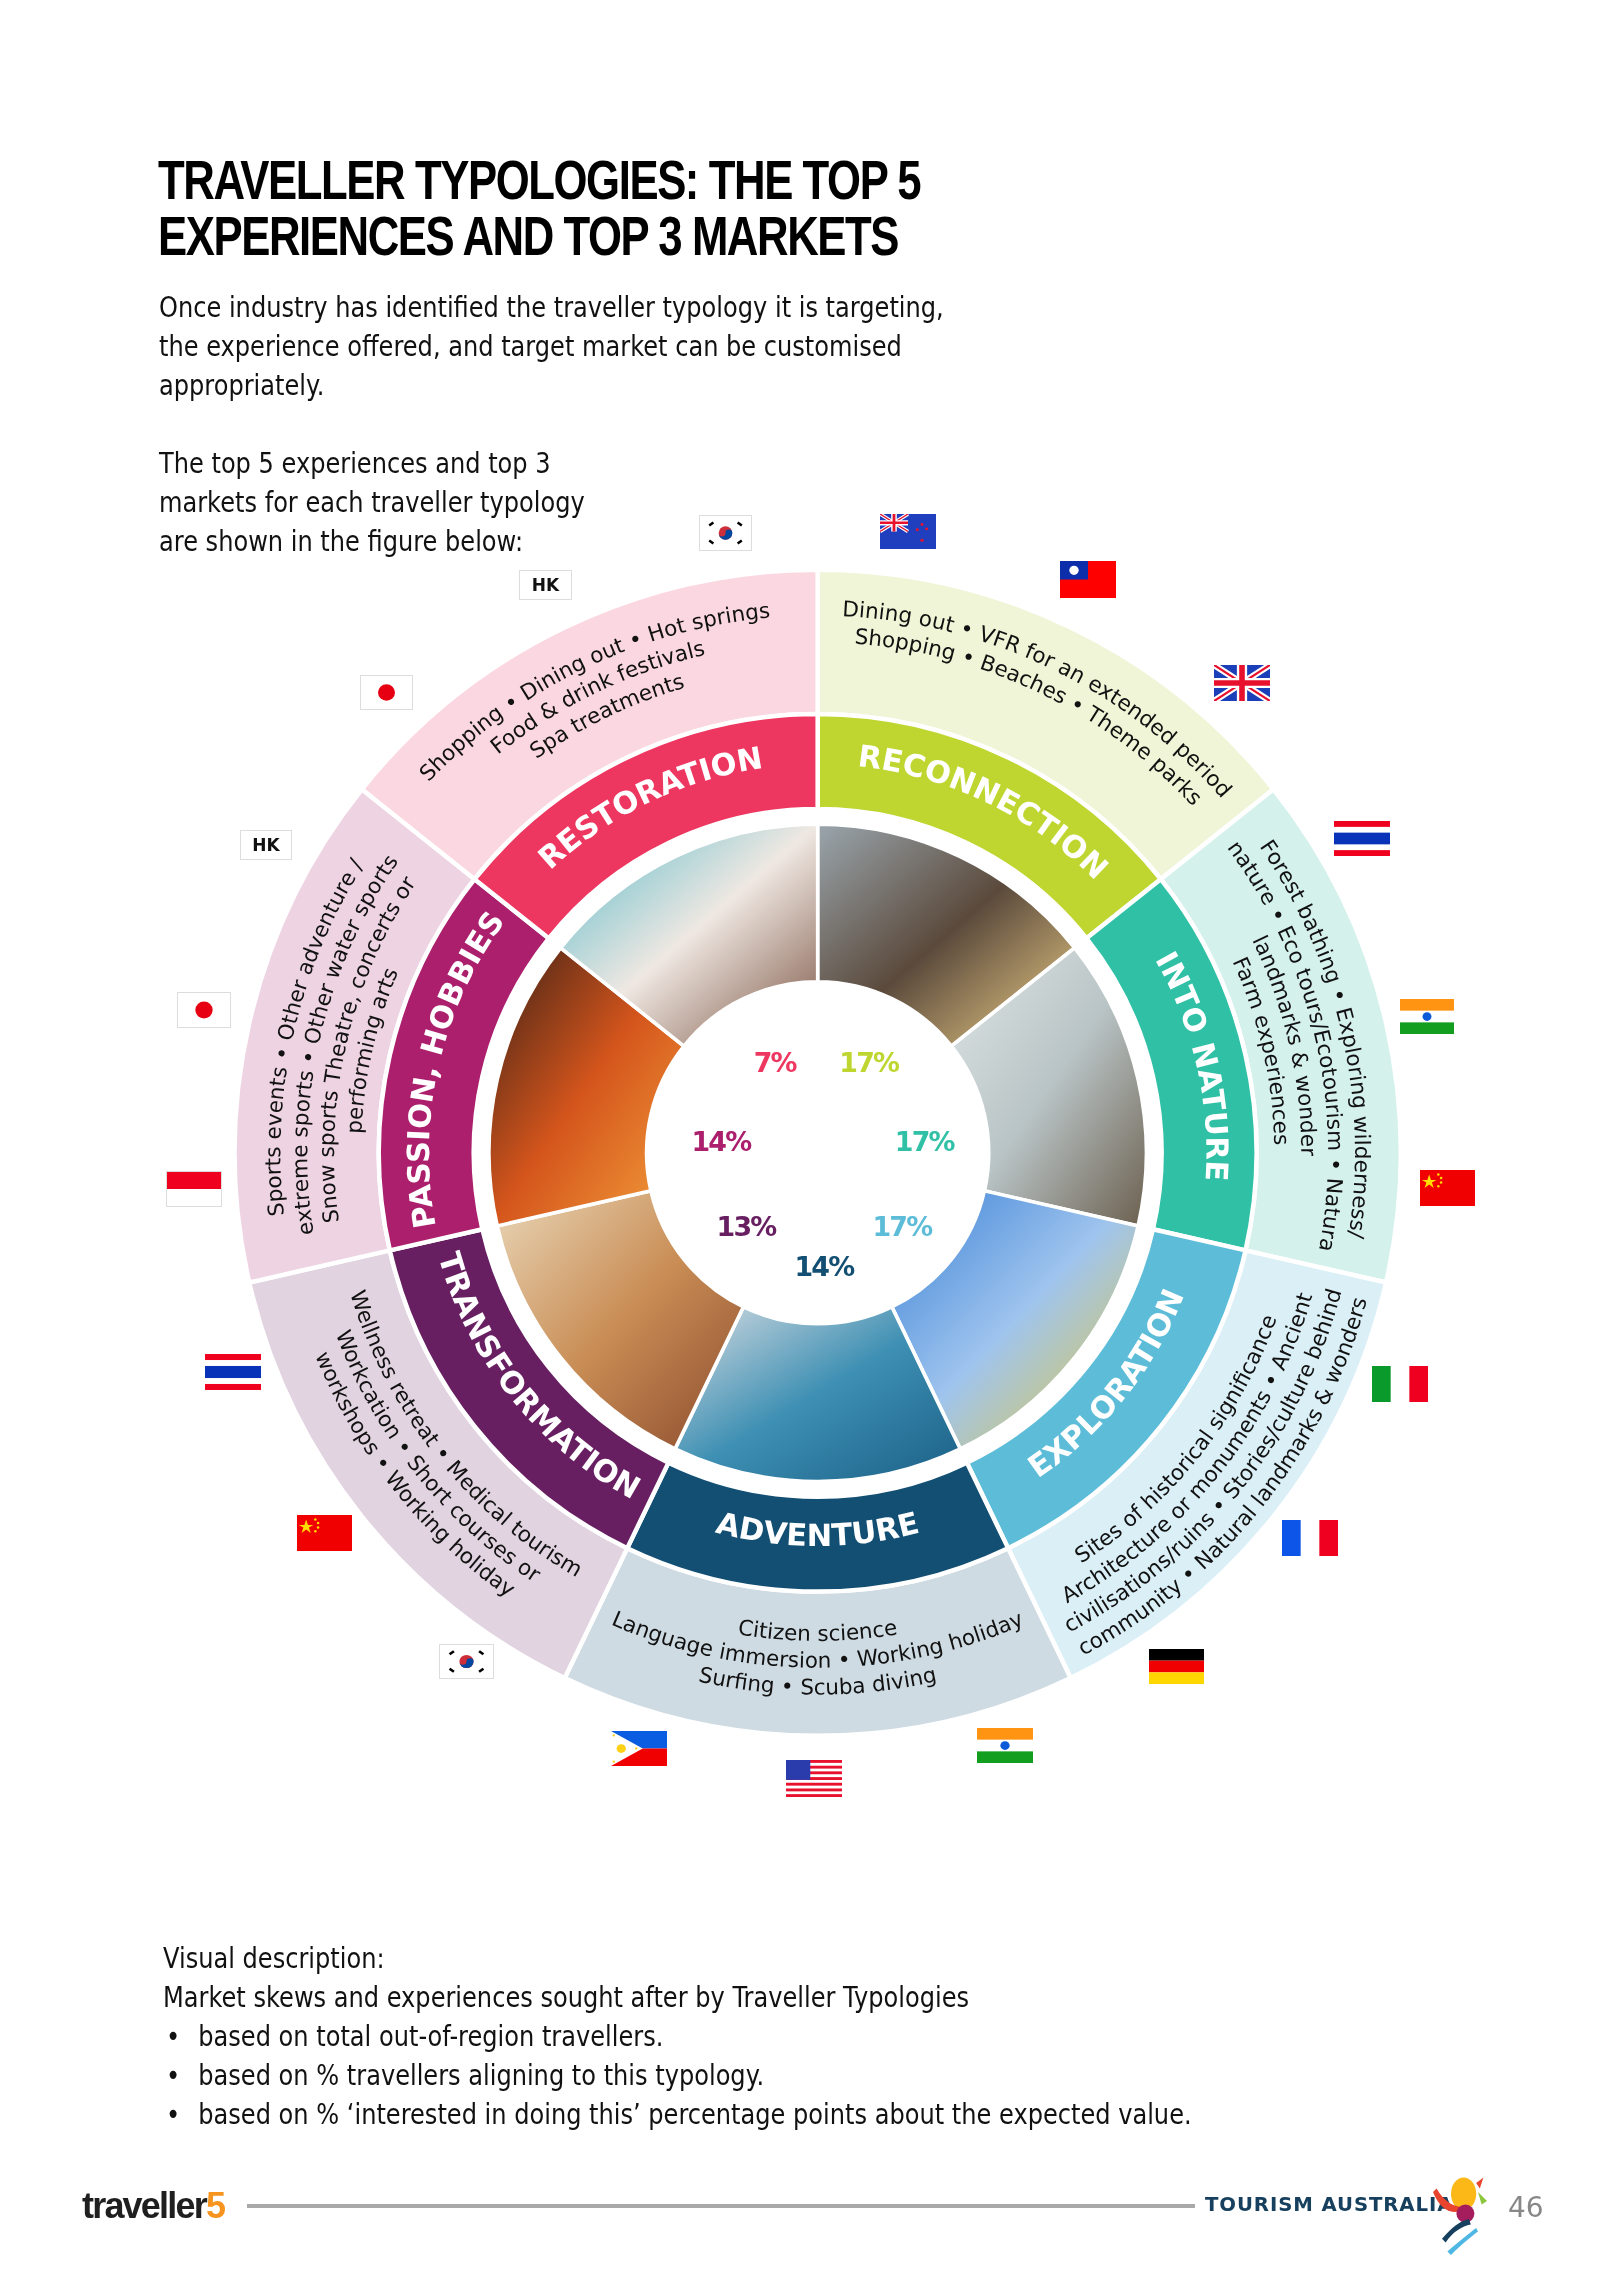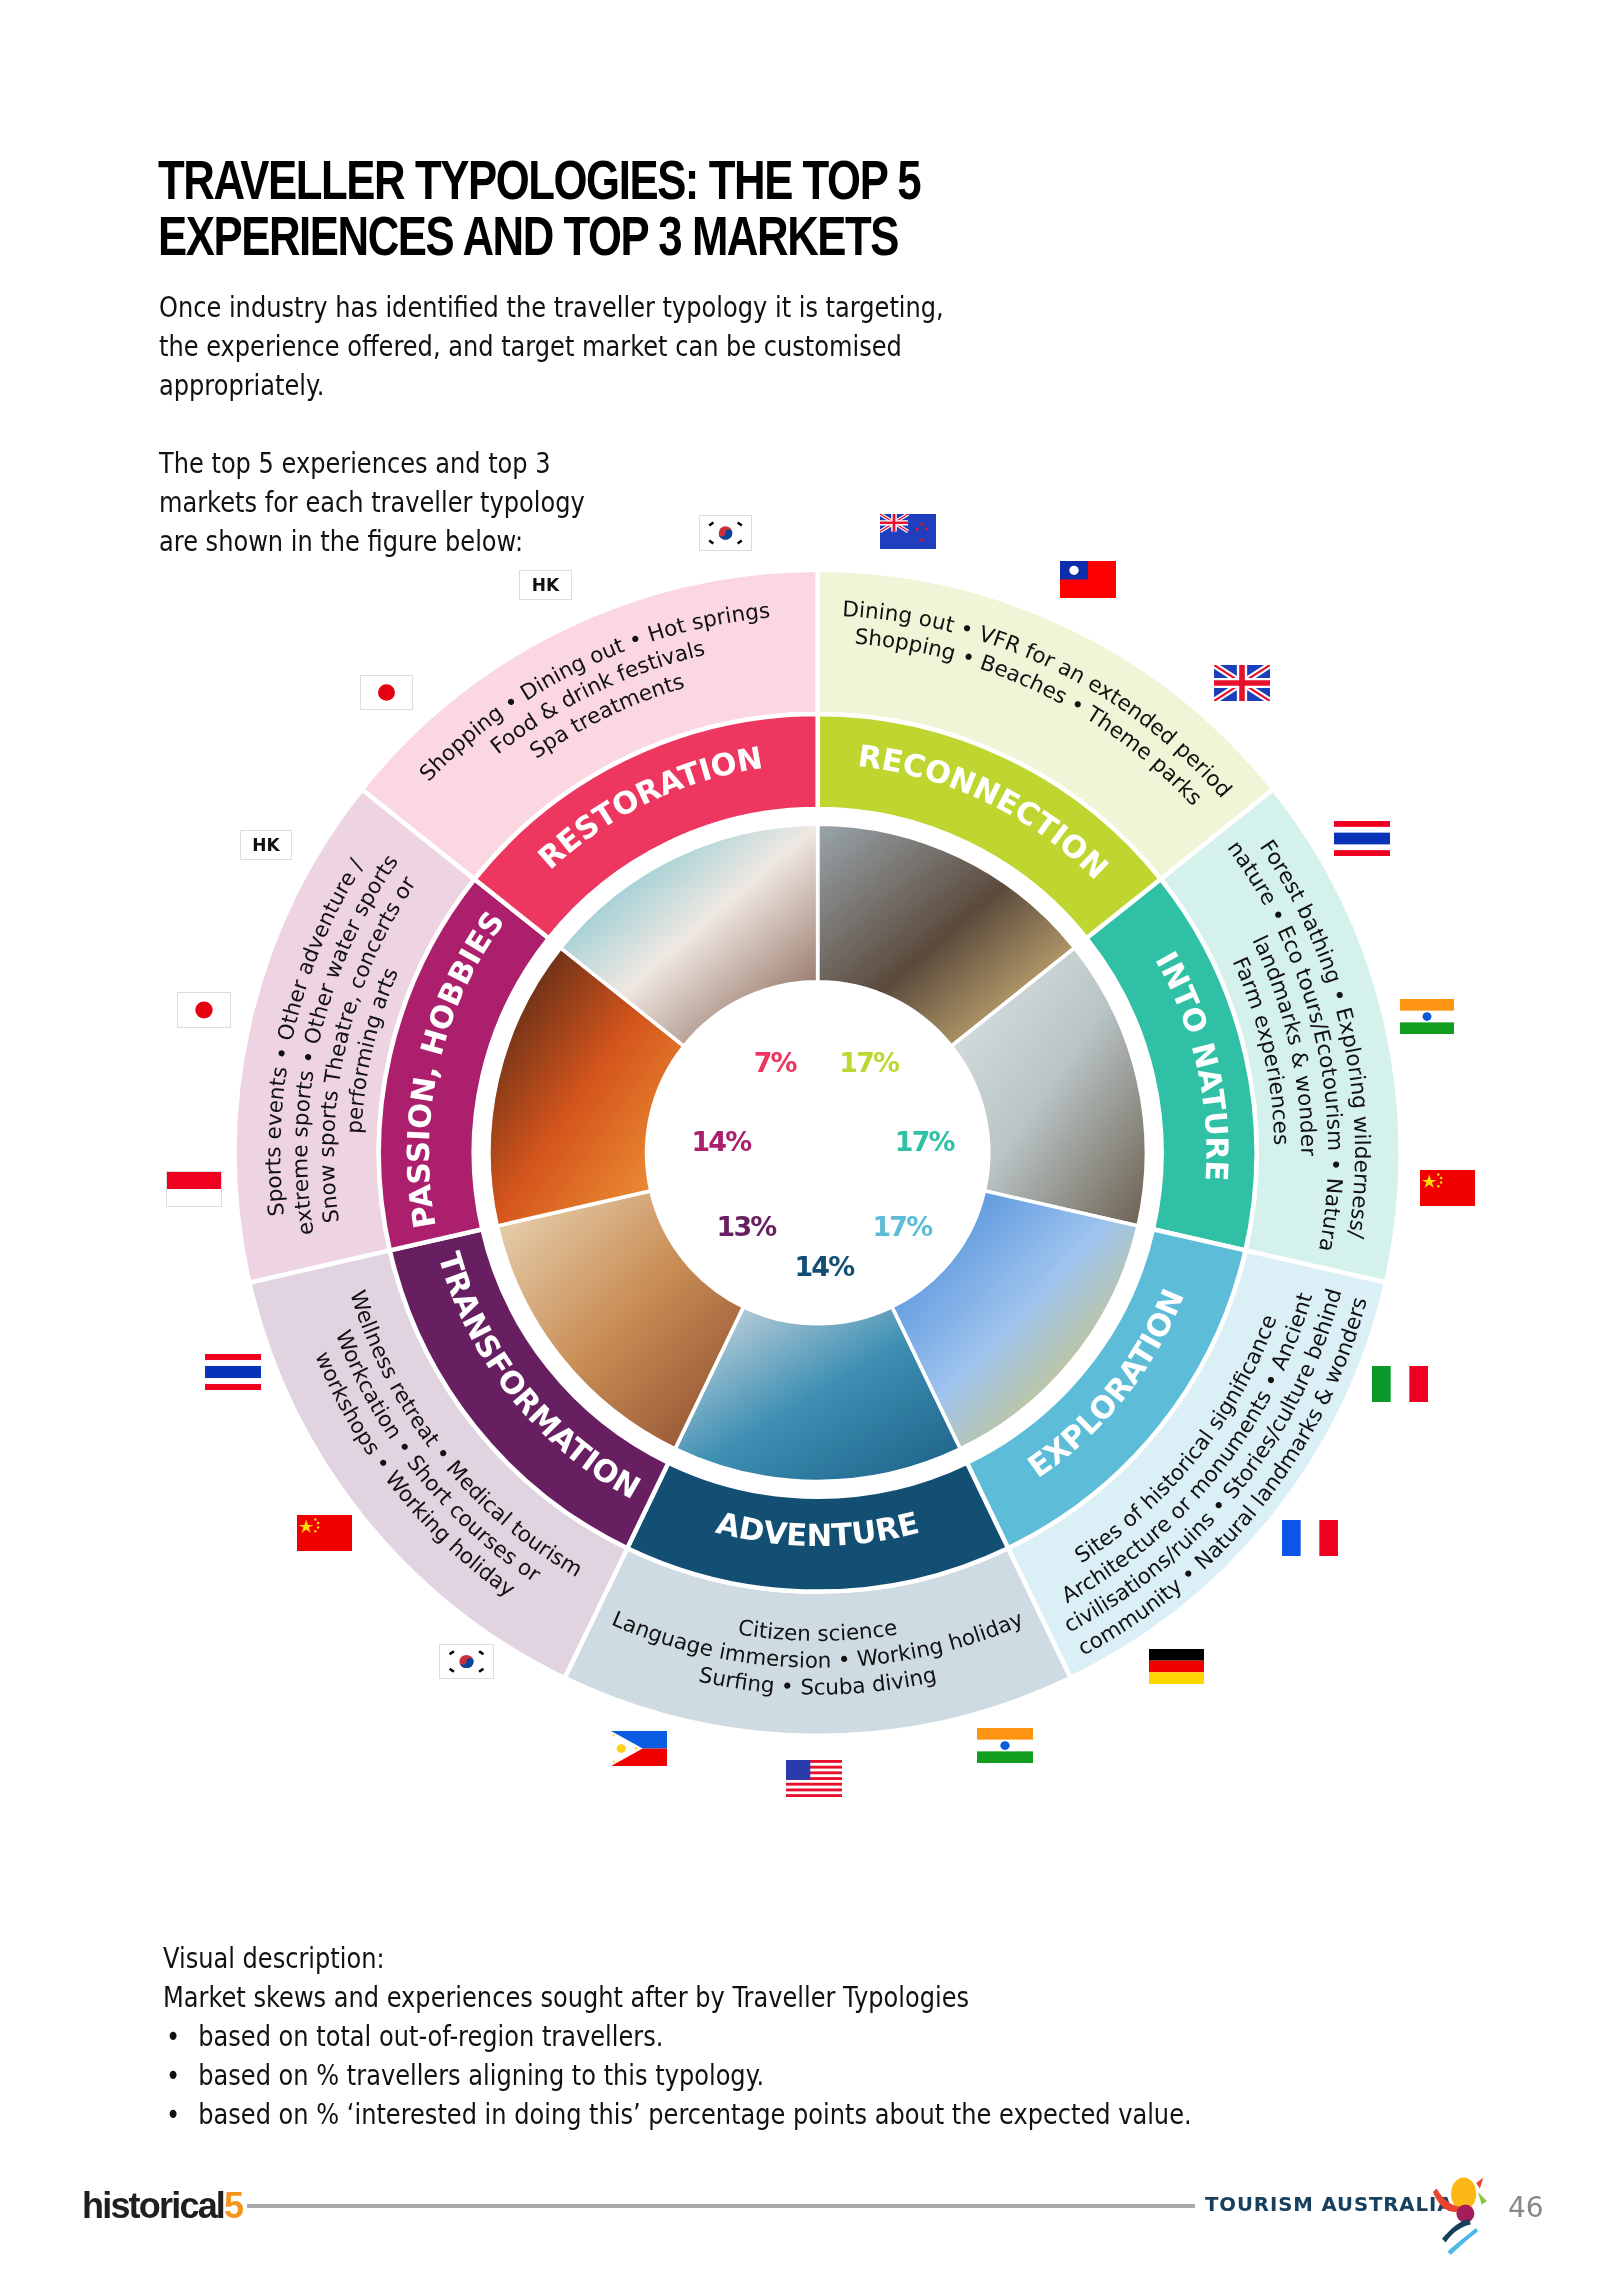--- a/index.html
+++ b/index.html
@@ -326,21 +326,21 @@
 <div class="desc">
   <div>Visual description:</div>
   <div>Market skews and experiences sought after by Traveller Typologies</div>
   <ul>
     <li>based on total out-of-region travellers.</li>
     <li>based on % travellers aligning to this typology.</li>
     <li>based on % ‘interested in doing this’ percentage points about the expected value.</li>
   </ul>
 </div>
 
-<div class="footer-logo"><span>historical</span><span class="five">5</span></div>
+<div class="footer-logo"><span>traveller</span><span class="five">5</span></div>
 <div class="footer-line"></div>
 <div class="ta-text">TOURISM AUSTRALIA</div>
 <svg class="ta-logo" viewBox="0 0 80 90">
   <ellipse cx="44" cy="22" rx="14" ry="18" fill="#fbb817"></ellipse>
   <path d="M10 20 C18 40, 30 46, 46 40 L50 34 C40 40, 24 34, 14 16 Z" fill="#e8442e"></path>
   <circle cx="46" cy="44" r="10" fill="#a61d5e"></circle>
   <path d="M58 10 L66 4 L62 16 Z" fill="#e8442e"></path>
   <path d="M60 20 L70 30 L64 34 Z" fill="#8cc63f"></path>
   <path d="M20 72 C30 60, 40 52, 50 50 L52 56 C42 58, 32 64, 24 76 Z" fill="#16405e"></path>
   <path d="M26 86 C40 74, 50 66, 58 60 L60 64 C52 70, 42 78, 30 90 Z" fill="#4fb7e4"></path>

